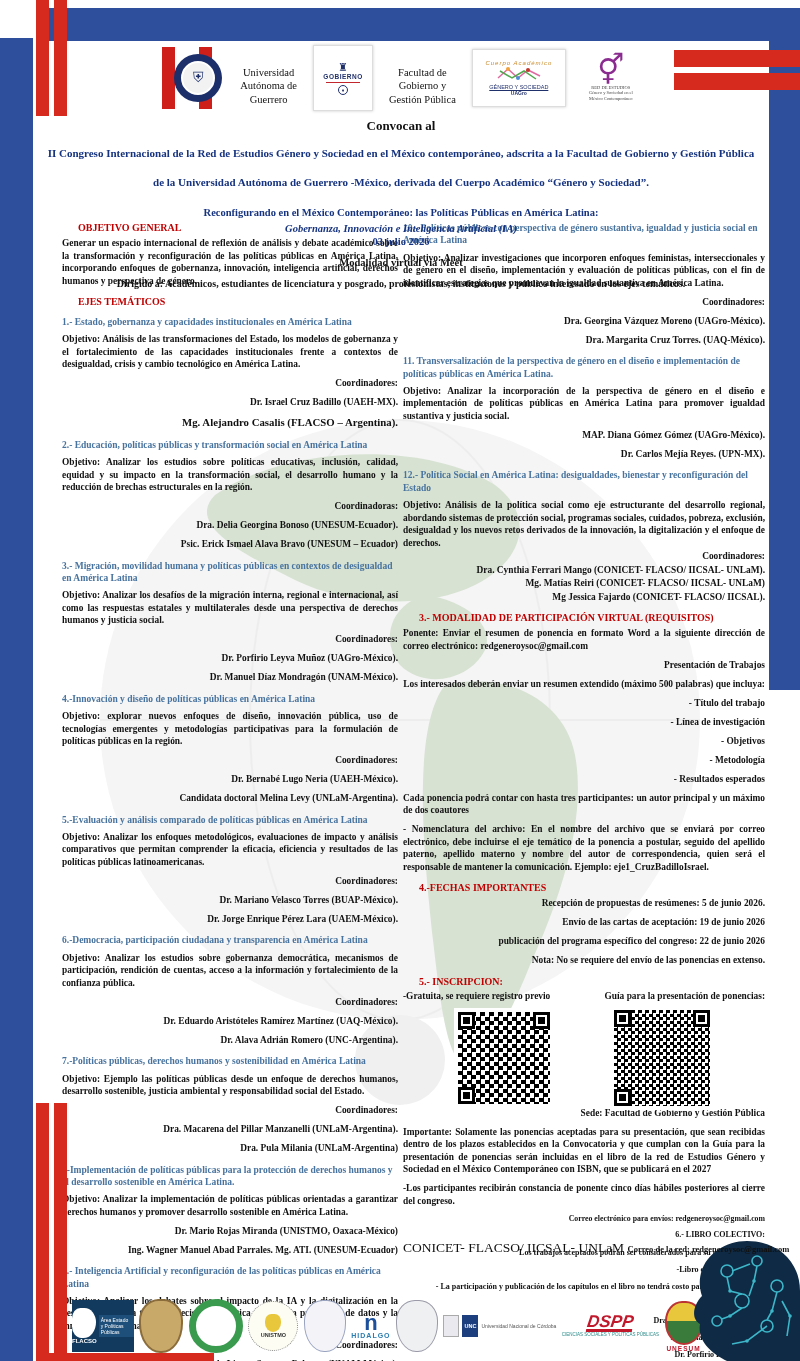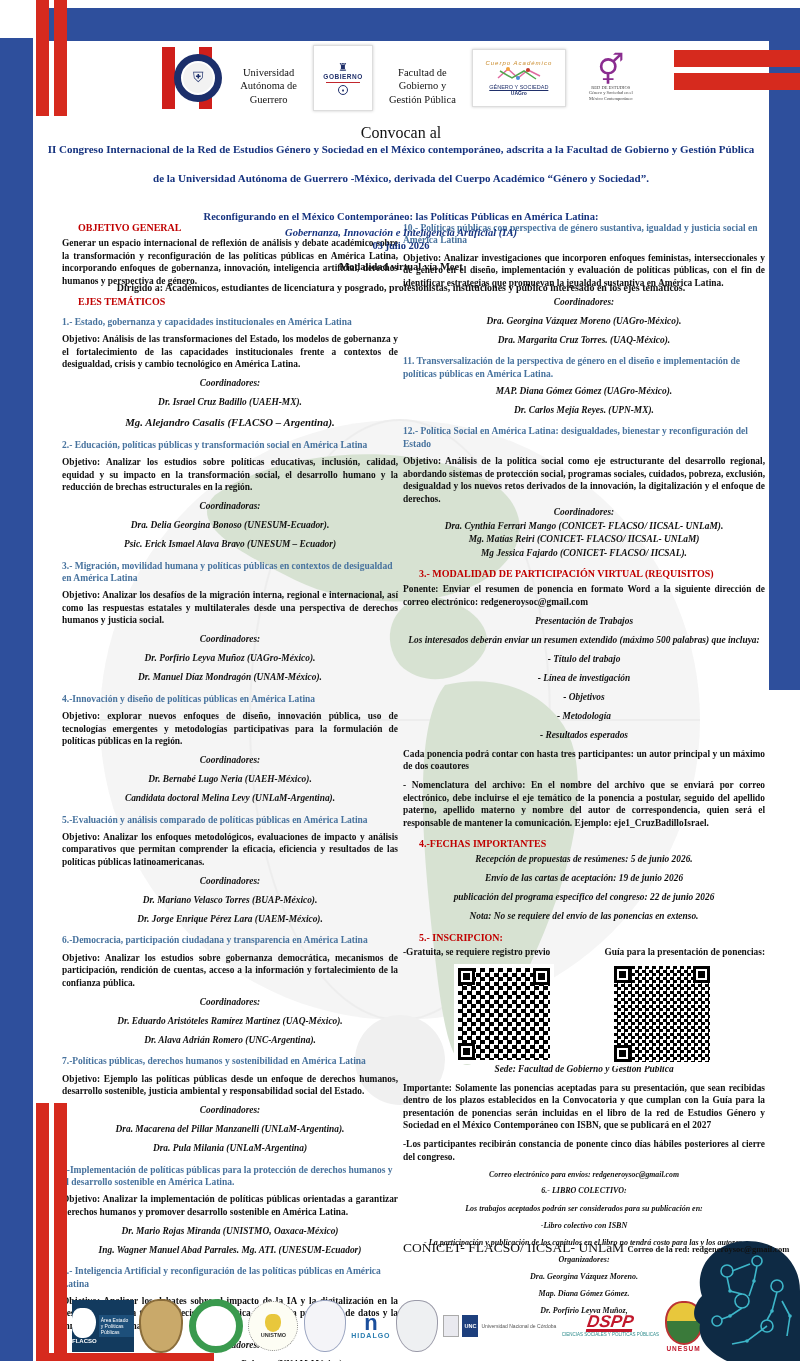--- a/index.html
+++ b/index.html
@@ -44,36 +44,36 @@
   .gob-dot{width:8px;height:8px;border:1px solid #20306b;border-radius:50%;font-size:5px;color:#20306b;line-height:8px;}
   .ca-box{width:92px;height:56px;background:#fff;border:1px solid #ddd;box-shadow:0 0 3px #ccc;
           display:flex;flex-direction:column;align-items:center;justify-content:center;
           font-family:"Liberation Sans",sans-serif;}
   .ca-arc{font-size:6px;color:#c98a2a;font-style:italic;letter-spacing:1px;}
   .ca-mid{font-size:5.5px;color:#20306b;text-decoration:underline;margin-top:2px;}
   .ca-sub{font-size:5px;color:#20306b;font-weight:bold;}
   .red-logo{display:flex;flex-direction:column;align-items:center;width:58px;}
   .red-glyph{font-size:30px;line-height:30px;color:#8a2c8f;font-family:"DejaVu Sans",sans-serif;}
   .red-cap{font-size:4.5px;color:#444;white-space:pre-line;line-height:1.2;text-align:center;}
-  .convocan{font-size:16px;font-weight:normal;margin-top:12px;}
-  .title{font-size:11px;font-weight:bold;color:#16337f;line-height:1.45;margin-top:0;}
-  .subtitle{font-size:10.5px;font-weight:bold;color:#16337f;line-height:1.5;margin-top:22px;}
+  .convocan{font-size:13px;font-weight:bold;margin-top:6px;}
+  .title{font-size:11px;font-weight:bold;color:#16337f;line-height:1.45;margin-top:12px;}
+  .subtitle{font-size:10.5px;font-weight:bold;color:#16337f;line-height:1.5;margin-top:14px;}
   .date{font-size:10.5px;font-weight:bold;color:#16337f;}
   .modality{font-size:10.5px;font-weight:bold;margin-top:10px;}
   .free{font-size:10.5px;font-weight:bold;margin-top:4px;}
   .audience{font-size:10px;font-weight:bold;margin-top:10px;}
 
   
   .col{position:absolute;top:213px;z-index:2;}
   .col-left{left:62px;width:336px;}
   .col-right{left:403px;width:362px;}
   .sec-red{color:#c00000;font-weight:bold;font-size:10px;margin:9px 16px 4px;}
   .eje-h{color:#48739e;font-weight:bold;font-size:9.5px;line-height:1.3;margin:9px 0 5px;}
   .p{font-weight:bold;font-size:9.4px;line-height:1.33;text-align:justify;margin:0 0 6.5px;}
-  .nm{text-align:center;font-style:italic;}
+  .nm{text-align:right;}
   .nm.big{font-size:10.8px;}
   .tight{margin-bottom:1px;}
   .small{font-size:8px;}
   .xsmall{font-size:7.8px;}
 
   
   .insc-row{display:flex;justify-content:space-between;font-weight:bold;font-size:9.4px;margin:2px 0 6px;gap:15px;}
   .qr-zone{position:relative;height:108px;margin-bottom:2px;}
   .qr{position:absolute;background:repeating-conic-gradient(#000 0 25%, #fff 0 50%);
       background-size:9px 9px;border:3px solid #fff;outline:1px solid #fff;}
@@ -268,20 +268,21 @@
 <div class="col col-right">
   <div>
     <div class="eje-h">10.- Políticas públicas con perspectiva de género sustantiva, igualdad y justicia social en América Latina</div>
     <p class="p">Objetivo: Analizar investigaciones que incorporen enfoques feministas, interseccionales y de género en el diseño, implementación y evaluación de políticas públicas, con el fin de identificar estrategias que promuevan la igualdad sustantiva en América Latina.</p>
     <p class="p nm">Coordinadores:</p>
     <p class="p nm">Dra. Georgina Vázquez Moreno (UAGro-México).</p>
     <p class="p nm">Dra. Margarita Cruz Torres. (UAQ-México).</p>
   </div>
   <div>
     <div class="eje-h">11. Transversalización de la perspectiva de género en el diseño e implementación de políticas públicas en América Latina.</div>
+    <p class="p">Objetivo: Analizar la incorporación de la perspectiva de género en el diseño e implementación de políticas públicas en América Latina para promover igualdad sustantiva y justicia social.</p>
     <p class="p nm">MAP. Diana Gómez Gómez (UAGro-México).</p>
     <p class="p nm">Dr. Carlos Mejía Reyes. (UPN-MX).</p>
   </div>
   <div>
     <div class="eje-h">12.- Política Social en América Latina: desigualdades, bienestar y reconfiguración del Estado</div>
     <p class="p tight">Objetivo: Análisis de la política social como eje estructurante del desarrollo regional, abordando sistemas de protección social, programas sociales, cuidados, pobreza, exclusión, desigualdad y los nuevos retos derivados de la innovación, la digitalización y el enfoque de derechos.</p>
     <p class="p nm tight">Coordinadores:</p>
     <p class="p nm tight">Dra. Cynthia Ferrari Mango (CONICET- FLACSO/ IICSAL- UNLaM).</p>
     <p class="p nm tight">Mg. Matías Reiri  (CONICET- FLACSO/ IICSAL- UNLaM)</p>
     <p class="p nm">Mg Jessica Fajardo (CONICET- FLACSO/ IICSAL).</p>

